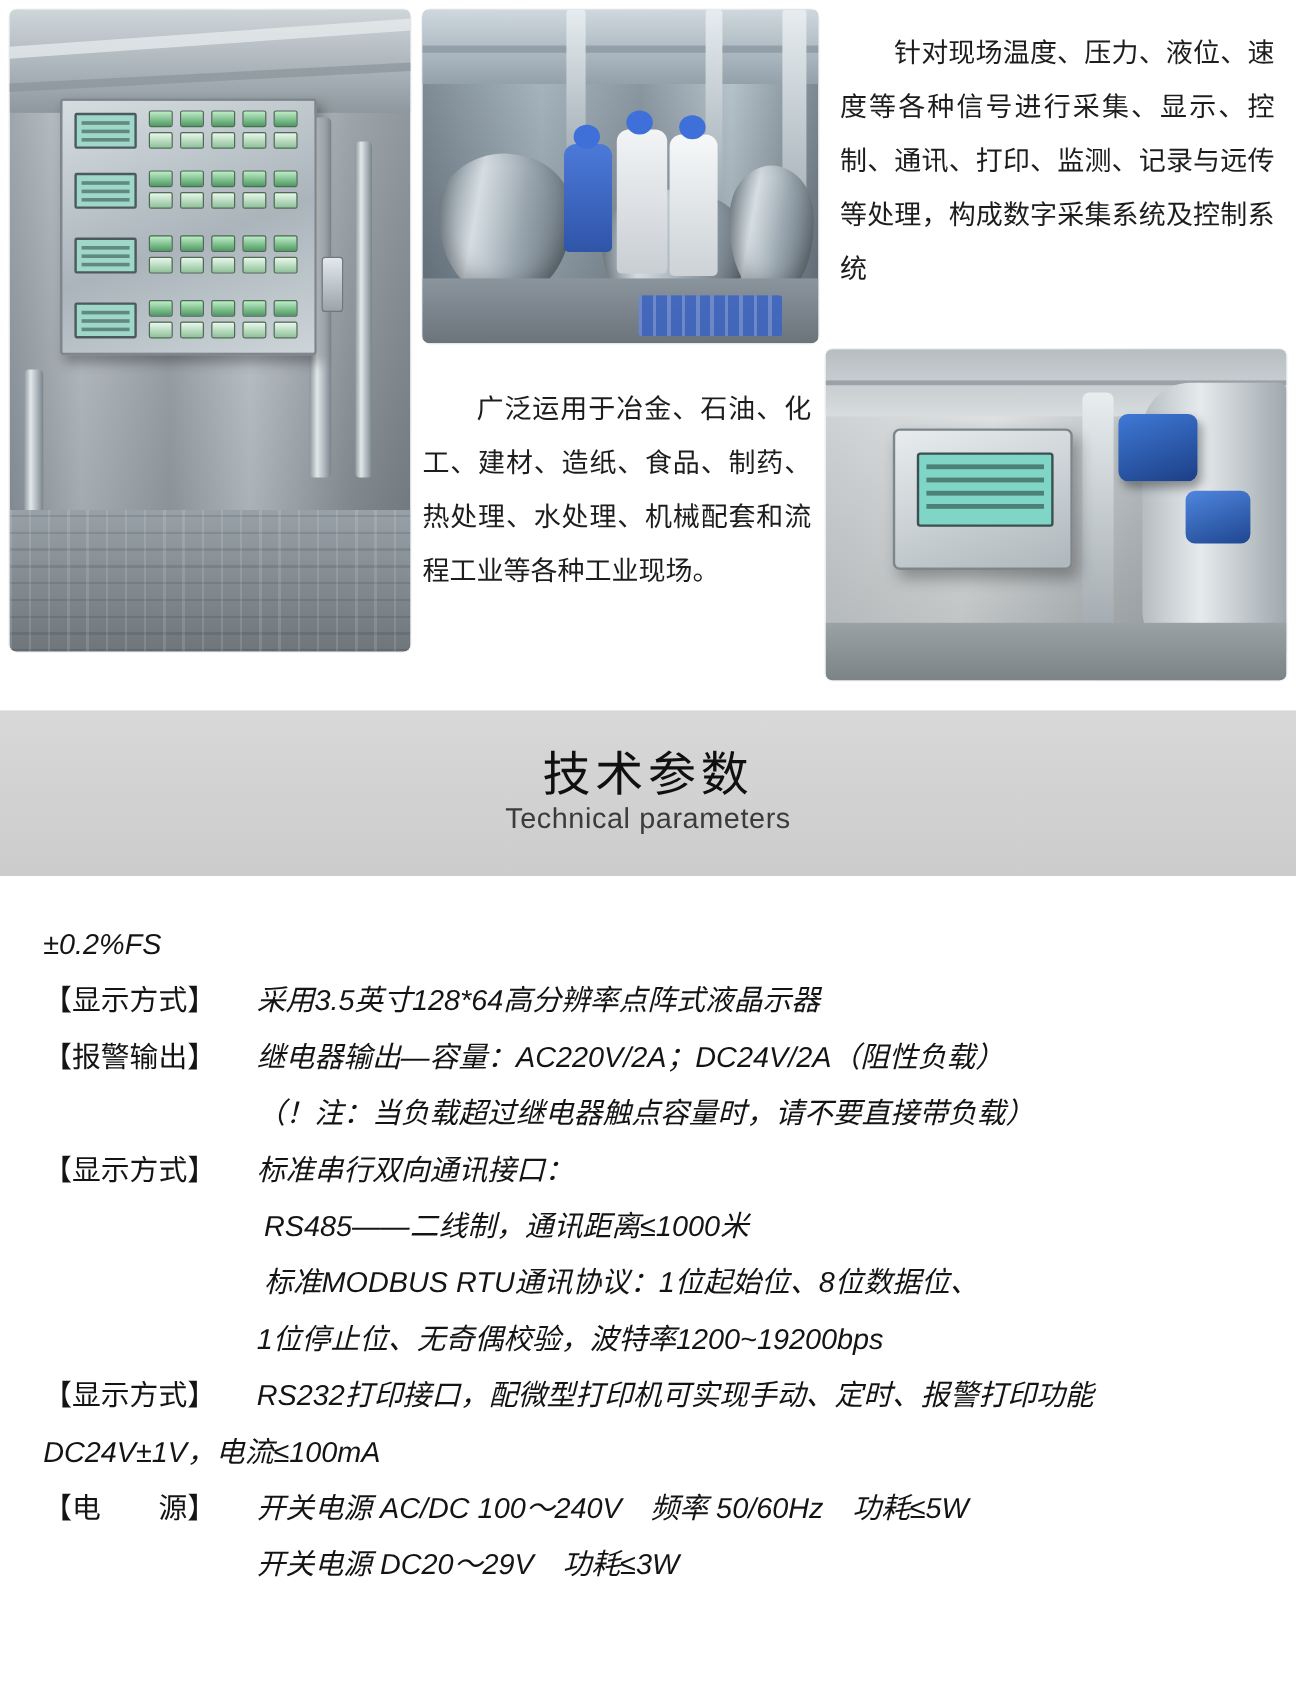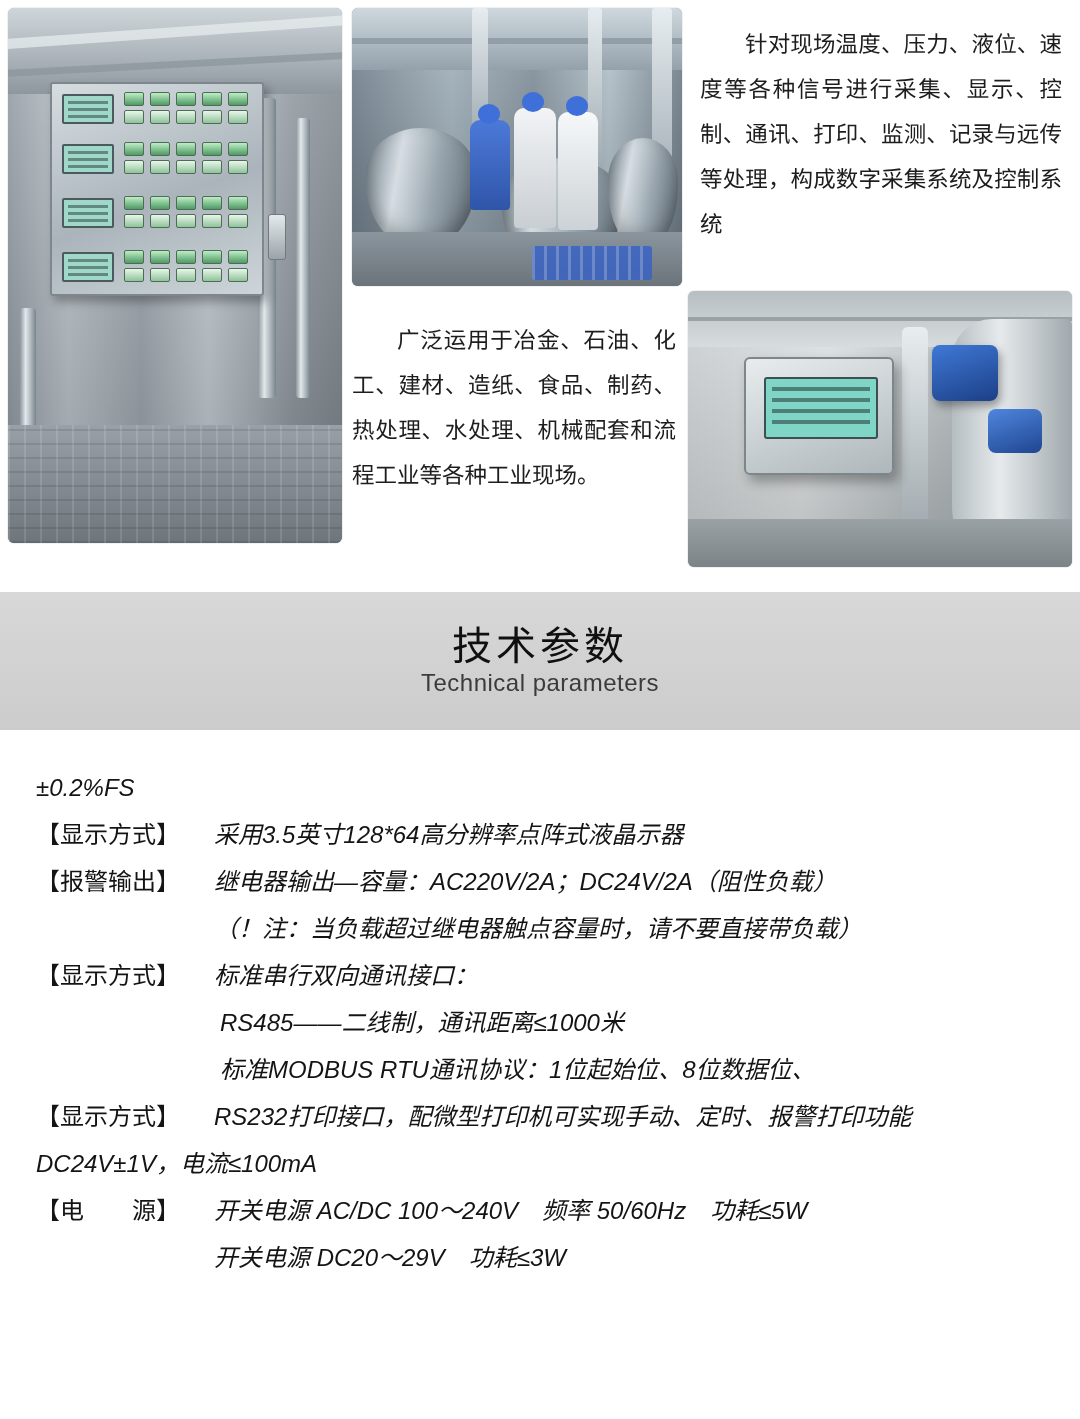--- a/index.html
+++ b/index.html
@@ -367,20 +367,21 @@
       <span class="sub indent0">（！注：当负载超过继电器触点容量时，请不要直接带负载）</span>
     </div>
   </div>
 
   <div class="spec-row">
     <div class="spec-key">【显示方式】</div>
     <div class="spec-val">
       <span class="sub indent0">标准串行双向通讯接口：</span>
       <span class="sub">RS485——二线制，通讯距离≤1000米</span>
       <span class="sub">标准MODBUS RTU通讯协议：1位起始位、8位数据位、</span>
+      <span class="sub indent0">1位停止位、无奇偶校验，波特率1200~19200bps</span>
     </div>
   </div>
 
   <div class="spec-row">
     <div class="spec-key">【显示方式】</div>
     <div class="spec-val">
       <span class="sub indent0">RS232打印接口，配微型打印机可实现手动、定时、报警打印功能</span>
     </div>
   </div>
 

